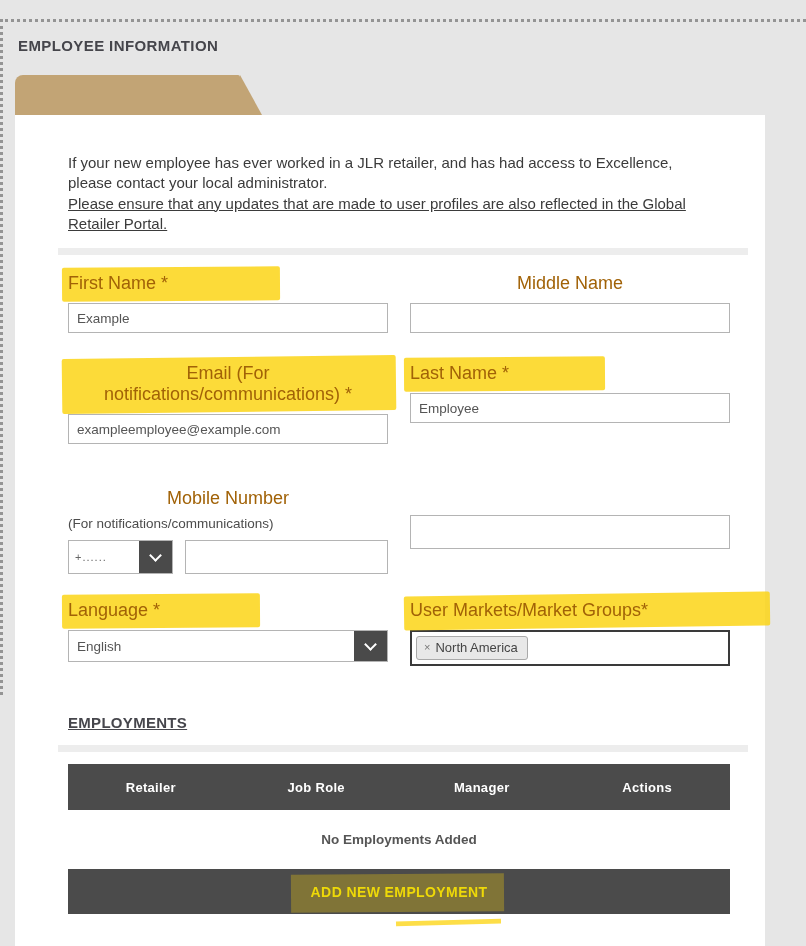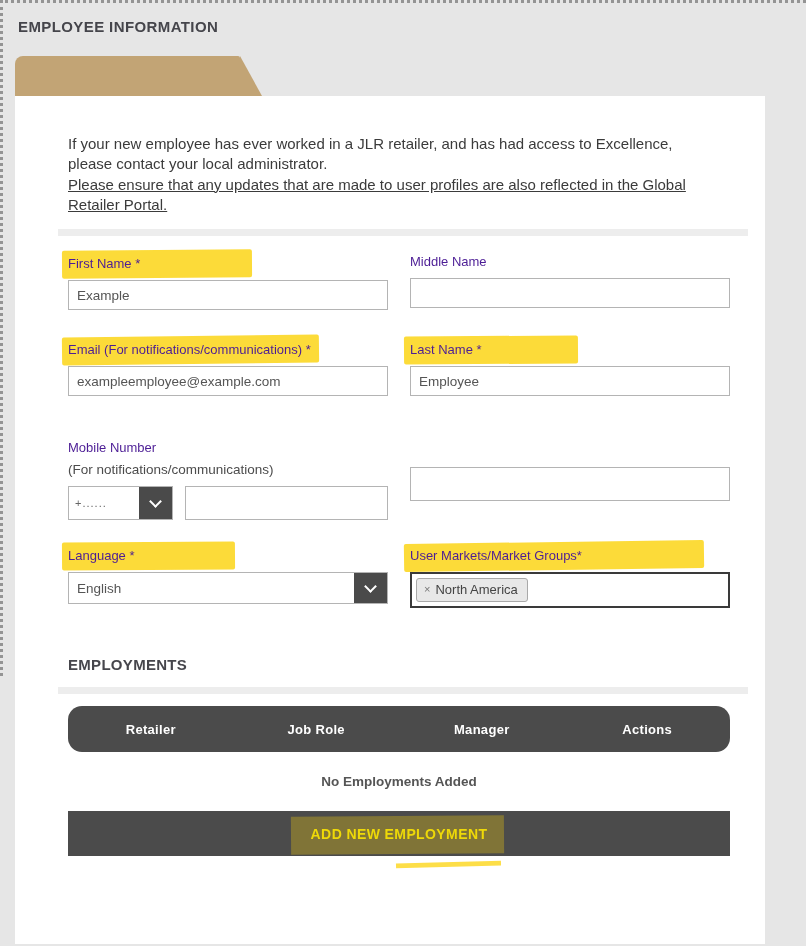--- a/index.html
+++ b/index.html
@@ -7,20 +7,21 @@
   body {
     background:#e6e6e6;
     font-family:"Liberation Sans", sans-serif;
     overflow:hidden;
   }
   .frame {
     position:relative;
     width:806px; height:676px;
     border-top:3px dotted #949494;
     border-left:3px dotted #949494;
+    margin-top:19px;
   }
   .topbar { padding:15px 0 0 15px; }
   .page-title {
     font-size:15px; font-weight:600; color:#45454b; letter-spacing:.4px;
   }
   
   .tab { position:relative; margin:21px 0 0 12px; height:40px; width:260px; }
   .tab-rect {
     position:absolute; left:0; top:0; width:225px; height:40px;
     background:#c2a475; border-radius:8px 2px 0 0;
@@ -32,32 +33,32 @@
   .panel {
     margin-left:12px; width:750px; min-height:848px; background:#ffffff;
     padding:38px 35px 30px 53px;
   }
   .intro { width:620px; font-size:15px; line-height:1.35; color:#3b3b3b; }
   .intro-u { text-decoration:underline; }
   h2.section {
     font-size:15px; font-weight:600; color:#46464c; letter-spacing:.3px;
     margin-top:44px;
   }
-  h2.section.emp { margin-top:48px; }
+  h2.section.emp { margin-top:48px;text-decoration:underline; }
   .band { height:7px; width:690px; background:#ededed; margin:14px 0 0 -10px; }
 
   .row {
     display:grid; grid-template-columns:320px 320px; column-gap:22px;
   }
   .row.r1 { margin-top:18px; }
   .row.r2 { margin-top:30px; }
   .row.r3 { margin-top:44px; }
   .row.r4 { margin-top:26px; }
 
-  .lbl { display:block; font-size:13px; color:#4c1d95; margin-bottom:9px; }
+  .lbl { display:block; font-size:18px; color:#a16207; margin-bottom:9px;text-align:center; }
   .lbl.in-hl { margin:0; position:relative; z-index:1; }
   .sublbl { display:block; font-size:13.5px; color:#4c4c4c; margin:7px 0 9px; }
 
   
   .hl { position:relative; display:inline-block; margin-bottom:9px; }
   .hl::before {
     content:""; position:absolute; z-index:0; border-radius:2px;
     top:-6px; bottom:-7px; left:-6px; right:0;
     background:#fbd30d; opacity:.82; transform:rotate(-.4deg);
   }
@@ -108,21 +109,21 @@
   .tag {
     display:inline-flex; align-items:center; gap:5px;
     background:#e8e8e8; border:1px solid #a9a9a9; border-radius:3px;
     padding:3px 9px 4px 7px; font-size:13px; color:#444;
   }
   .tag-x { font-size:11px; color:#777; cursor:pointer; line-height:1; }
 
   .emp-table { width:662px; margin-top:12px; }
   .thead {
     display:grid; grid-template-columns:repeat(4,1fr);
-    background:#4b4b4b; height:46px; align-items:center;border-radius:14px;
+    background:#4b4b4b; height:46px; align-items:center;
   }
   .th { color:#fff; font-size:13px; font-weight:700; text-align:center; letter-spacing:.3px; }
   .empty { text-align:center; font-size:13.5px; color:#555; padding:22px 0 22px;font-weight:bold; }
   .add-bar {
     width:662px; height:45px; background:#4b4b4b;
     display:flex; align-items:center; justify-content:center;
     cursor:pointer; position:relative;
   }
   .add-hl { position:relative; font-size:14px; font-weight:700; color:#eed908; letter-spacing:.4px; }
   .add-hl::before {

